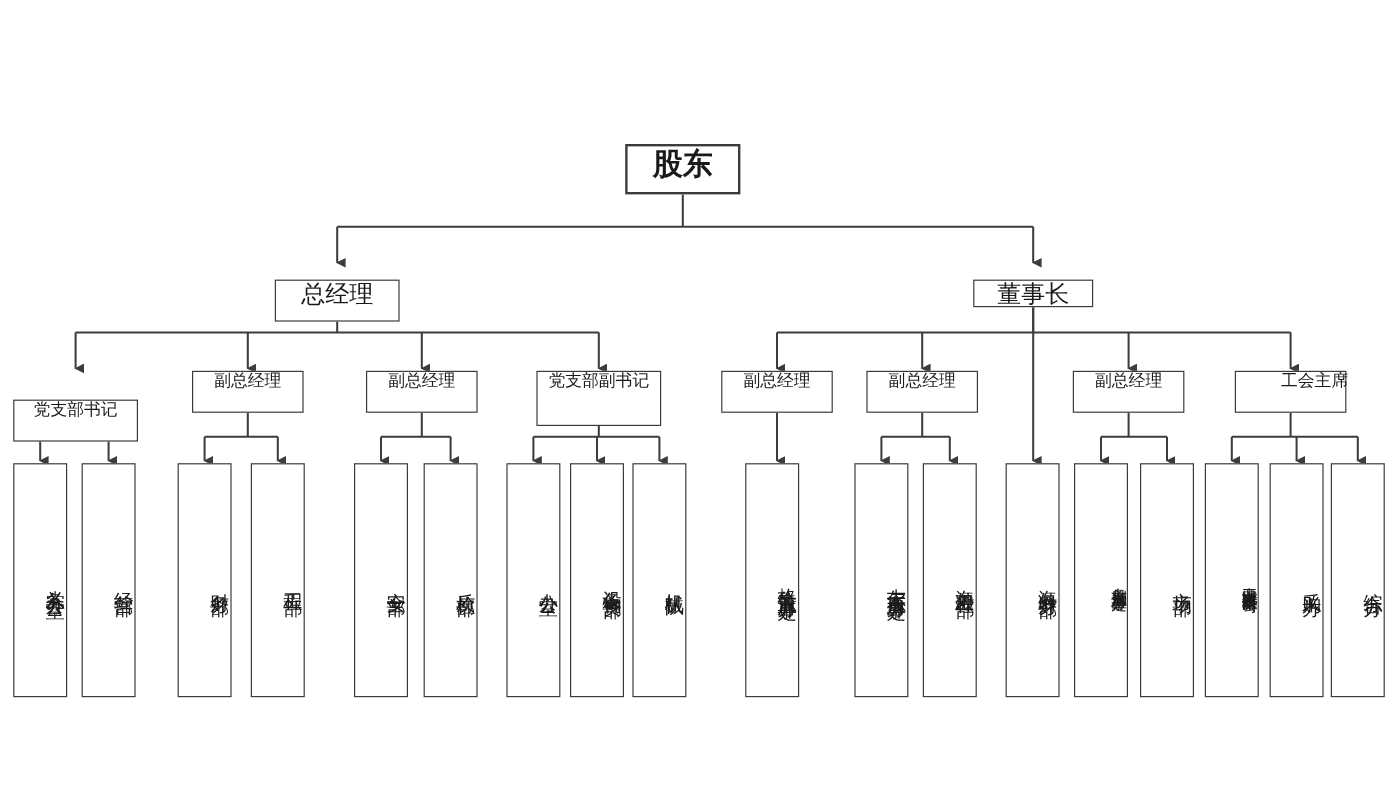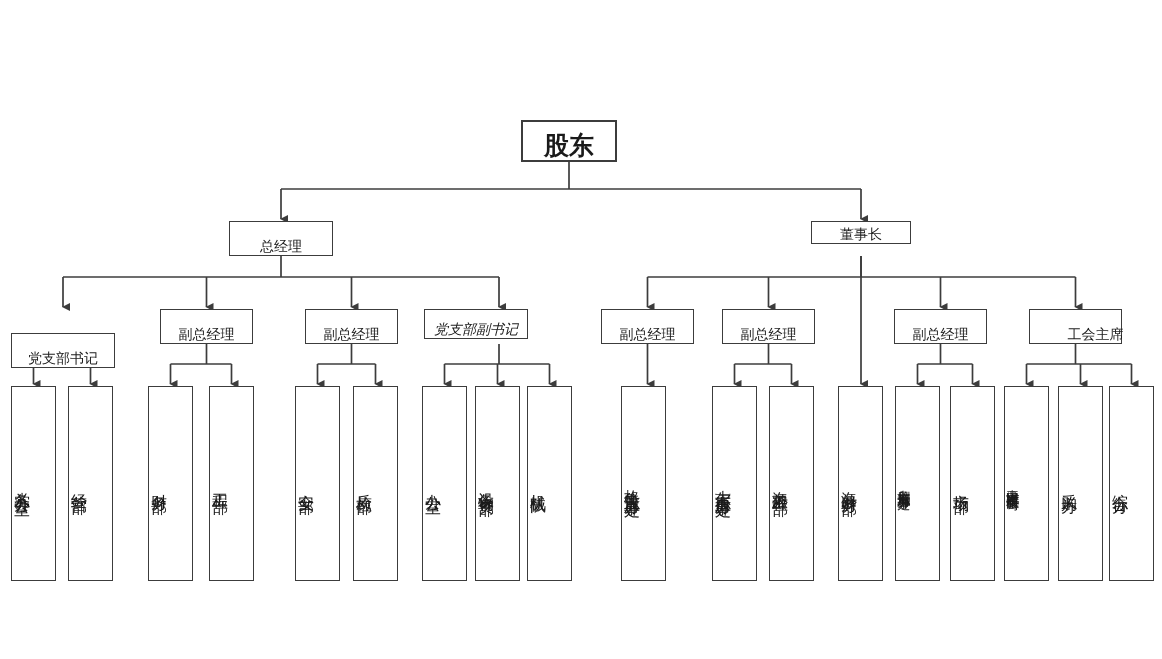--- a/index.html
+++ b/index.html
@@ -19,42 +19,42 @@
     left:0;top:0;
     width:1162px;height:659px;
     pointer-events:none;
   }
   .node{
     position:absolute;
     box-sizing:border-box;
     border:1.6px solid #3c3c3c;
     background:#ffffff;
     display:flex;
-    align-items:flex-end;
+    align-items:flex-start;
     justify-content:center;
     text-align:center;
     line-height:1.18;
     color:#1a1a1a;
   }
   .node.h{
     
     white-space:nowrap;
   }
   .node.v{
     
     writing-mode:vertical-rl;
     text-orientation:upright;
     letter-spacing:2px;
   }
   .root{
     font-size:25px;
     font-weight:bold;
     border-width:2px;
   }
-  .lvl2{ font-size:14px; }
+  .lvl2{ font-size:20px;margin-top:12px; }
   .lvl3{ font-size:14px; }
   .leaf{ font-size:16px; }
   .leaf.small{ font-size:13px; letter-spacing:1px; }
 </style>
 </head>
 <body>
 
 <div id="chart">
   <svg id="wires" viewBox="0 0 1162 659">
     <defs>
@@ -125,21 +125,21 @@
       </div>
       <div class="node h lvl3" style="left: 11px; top: 309px; width: 104px; height: 35px; margin-top: 24px;">
         <span>党支部书记</span>
       </div>
       <div class="node h lvl3" style="left: 160px; top: 309px; width: 93px; height: 35px;">
         <span>副总经理</span>
       </div>
       <div class="node h lvl3" style="left: 305px; top: 309px; width: 93px; height: 35px;">
         <span>副总经理</span>
       </div>
-      <div class="node h lvl3" style="left: 424px; top: 309px; width: 104px; height: 30px; font-style: italic;">
+      <div class="node h lvl3" style="left: 447px; top: 309px; width: 104px; height: 46px;">
         <span>党支部副书记</span>
       </div>
       <div class="node h lvl3" style="left: 601px; top: 309px; width: 93px; height: 35px;">
         <span>副总经理</span>
       </div>
       <div class="node h lvl3" style="left: 722px; top: 309px; width: 93px; height: 35px;">
         <span>副总经理</span>
       </div>
       <div class="node h lvl3" style="left: 894px; top: 309px; width: 93px; height: 35px;">
         <span>副总经理</span>

